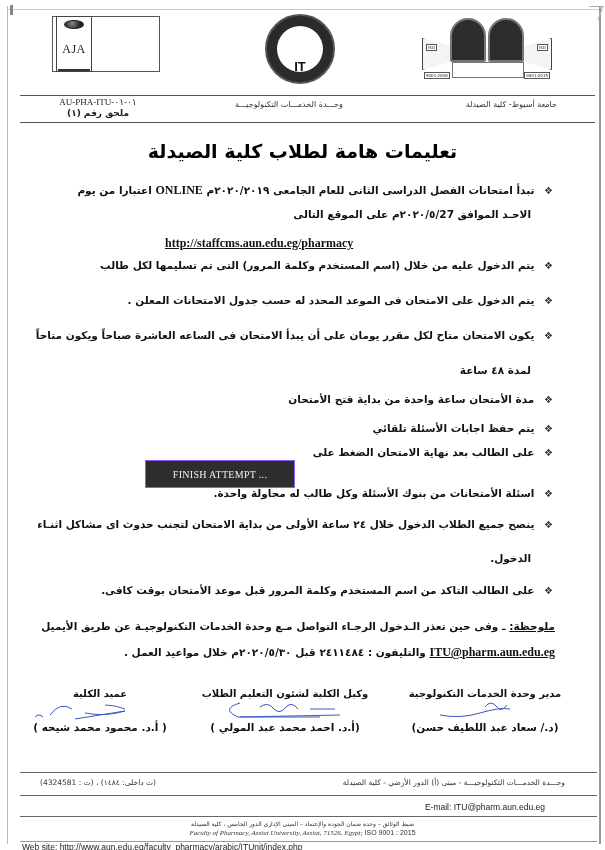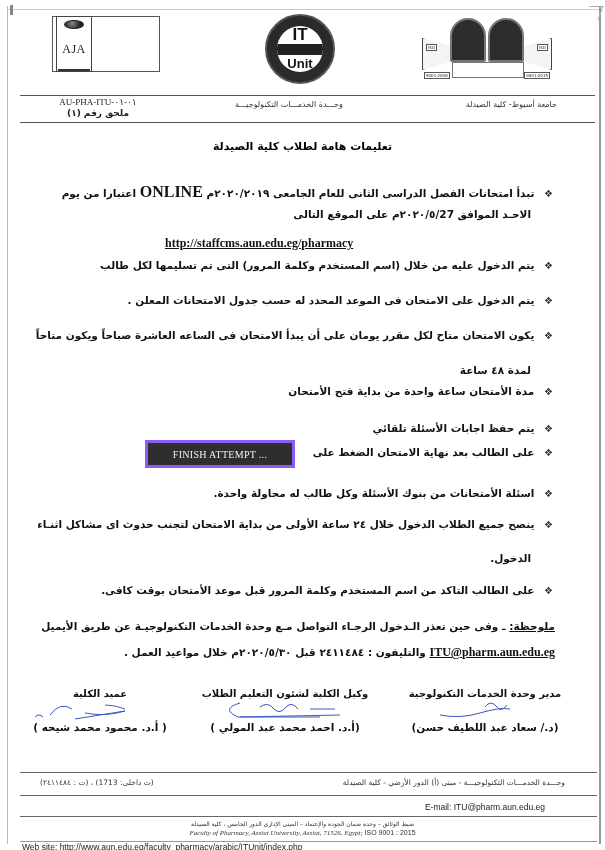--- a/index.html
+++ b/index.html
@@ -38,21 +38,21 @@
   .aja-word { font-family: "Liberation Serif", serif; font-size: 12px; color: #222; line-height: 13px; margin-top: 2px; letter-spacing: 0.5px; }
   .aja-bar { width: 32px; height: 5px; background: #333; margin-top: 1px; }
 
   .logo-itunit {
     position: absolute; left: 265px; top: 14px; width: 70px; height: 70px; border-radius: 50%;
     background: #2a2a2a; border: 2px solid #555; display: flex; align-items: center; justify-content: center;
   }
   .itunit-inner {
     width: 46px; height: 46px; border-radius: 50%; background: #fff; display: flex; flex-direction: column; align-items: center; justify-content: space-between; padding: 3px 0; overflow: hidden;
   }
-  .itunit-top { font-family: "Liberation Sans", sans-serif; font-weight: 900; font-size: 17px; line-height: 11px; color: #111; }
+  .itunit-top { font-family: "Liberation Sans", sans-serif; font-weight: 900; font-size: 13px; line-height: 11px; color: #111; margin-top: 32px; }
   .itunit-band { width: 100%; height: 11px; background: #222; color: #fff; font-size: 3px; text-align: center; line-height: 5px; }
   .itunit-bottom { font-family: "Liberation Sans", sans-serif; font-weight: 900; font-size: 13px; line-height: 11px; color: #111; }
 
   .logo-faculty {
     position: absolute; left: 422px; top: 14px; width: 130px; height: 68px;
   }
   .fac-bow {
     position: absolute; left: 0; top: 24px; width: 130px; height: 32px;
     clip-path: polygon(0 0, 30% 35%, 70% 35%, 100% 0, 100% 100%, 70% 65%, 30% 65%, 0 100%);
     border: 1px solid #444; background: #f4f4f4;
@@ -70,36 +70,36 @@
   .hdr-code {
     position: absolute; left: 58px; top: 97px; width: 80px; text-align: center;
     font-family: "Liberation Serif", serif; font-size: 9px; color: #222; line-height: 10px;
   }
   .hdr-annex { font-family: "DejaVu Sans", sans-serif; font-weight: bold; font-size: 9px; line-height: 12px; }
   .hdr-unit { position: absolute; left: 235px; top: 100px; font-size: 8px; color: #333; direction: rtl; }
   .hdr-univ { position: absolute; right: 48px; top: 100px; font-size: 8px; color: #333; direction: rtl; }
 
   .doc-title {
     position: absolute; left: 0; right: 0; top: 140px; text-align: center; direction: rtl;
-    font-family: "DejaVu Sans", sans-serif; font-weight: bold; font-size: 11px; color: #000;
+    font-family: "DejaVu Sans", sans-serif; font-weight: bold; font-size: 19px; color: #000;
   }
   .line {
     position: absolute; right: 52px; direction: rtl; text-align: right; white-space: nowrap;
     font-family: "DejaVu Sans", sans-serif; font-weight: bold; font-size: 10.5px; color: #111;
   }
   .bullet { font-size: 10px; color: #333; margin-left: 6px; }
-  .latin { font-family: "Liberation Serif", serif; font-weight: bold; font-size: 16px; }
+  .latin { font-family: "Liberation Serif", serif; font-weight: bold; font-size: 12px; }
   .url-link {
     position: absolute; left: 165px; top: 236px; font-family: "Liberation Serif", serif; font-weight: bold;
     font-size: 12px; color: #111; text-decoration: underline; direction: ltr;
   }
   .finish-btn {
-    position: absolute; left: 145px; top: 440px; width: 150px; height: 28px; background: #2e2e2e;
+    position: absolute; left: 145px; top: 460px; width: 150px; height: 28px; background: #2e2e2e;
     color: #f2f2f2; font-family: "Liberation Serif", serif; font-size: 10px; letter-spacing: 0.3px;
-    display: flex; align-items: center; justify-content: center; border: 3px solid #8b5cf6;
+    display: flex; align-items: center; justify-content: center; border: 1px solid #8b5cf6;
   }
 
   .note-label { text-decoration: underline; }
   .email-link { font-family: "Liberation Serif", serif; font-weight: bold; font-size: 12px; text-decoration: underline; direction: ltr; unicode-bidi: embed; }
 
   .sig-block { position: absolute; width: 170px; text-align: center; direction: rtl; }
   .sig-title { font-weight: bold; font-size: 10px; color: #111; }
   .sig-scrawl { height: 22px; position: relative; }
   .sig-scrawl svg { position: absolute; left: 0; top: 0; }
   .sig-name { font-weight: bold; font-size: 10.5px; color: #111; }
@@ -178,21 +178,21 @@
   <span class="bullet">❖</span>
   <span>يتم الدخول على الامتحان فى الموعد المحدد له حسب جدول الامتحانات المعلن .</span>
 </div>
 
 <div class="line" style="top:329px;">
   <span class="bullet">❖</span>
   <span>يكون الامتحان متاح لكل مقرر يومان على أن يبدأ الامتحان فى الساعه العاشرة صباحاً ويكون متاحاً</span>
 </div>
 <div class="line" style="top:364px;right:74px;">لمدة ٤٨ ساعة</div>
 
-<div class="line" style="top:385px;">
+<div class="line" style="top:393px;">
   <span class="bullet">❖</span>
   <span>مدة الأمتحان ساعة واحدة من بداية فتح الأمتحان</span>
 </div>
 
 <div class="line" style="top:422px;">
   <span class="bullet">❖</span>
   <span>يتم حفظ اجابات الأسئلة تلقائي</span>
 </div>
 
 <div class="line" style="top:446px;">
@@ -250,21 +250,21 @@
   <div class="sig-scrawl">
     <svg width="170" height="22" viewBox="0 0 170 22">
         <path d="M20 18 q4 -4 8 0 M35 16 q10 -14 22 -6 M60 20 L110 12 q-20 6 -40 2 M90 6 q10 0 20 4" stroke="#3b58c4" stroke-width="1" fill="none"></path>
       </svg>
   </div>
   <div class="sig-name">( أ.د. محمود محمد شيحه )</div>
 </div>
 
 <div class="foot-rule" style="top:772px;"></div>
 <div class="foot-addr">وحـــدة الخدمـــات التكنولوجيـــة - مبنى (أ) الدور الأرضي - كلية الصيدلة</div>
-<div class="foot-ext">(ت داخلى: 1713) ، (ت : ٢٤١١٤٨٤)</div>
+<div class="foot-ext">(ت داخلى: ١٤٨٤) ، (ت : 4324581)</div>
 <div class="foot-rule" style="top:795px;"></div>
 <div class="foot-web">Web site: http://www.aun.edu.eg/faculty_pharmacy/arabic/ITUnit/index.php</div>
 <div class="foot-email">E-mail: ITU@pharm.aun.edu.eg</div>
 <div class="foot-rule" style="top:816px;"></div>
 <div class="foot-ctrl">ضبط الوثائق – وحدة ضمان الجودة والإعتماد – المبنى الإدارى الدور الخامس ، كلية الصيدلة</div>
 <div class="foot-fac">
   <span>Faculty of Pharmacy, Assiut University, Assiut, 71526, Egypt;</span>
   <span class="iso">ISO 9001 : 2015</span>
 </div>
 <div class="bottom-rule"></div>

